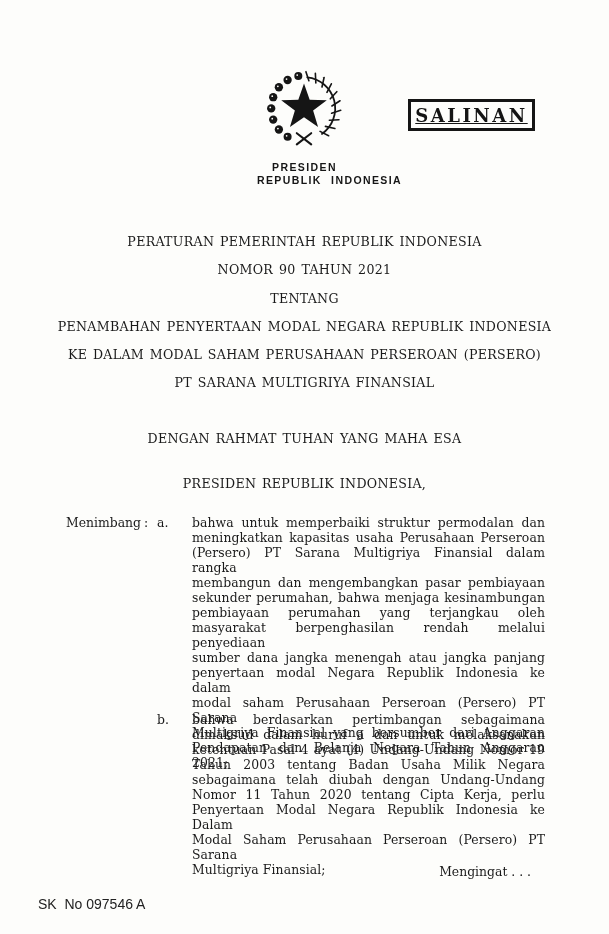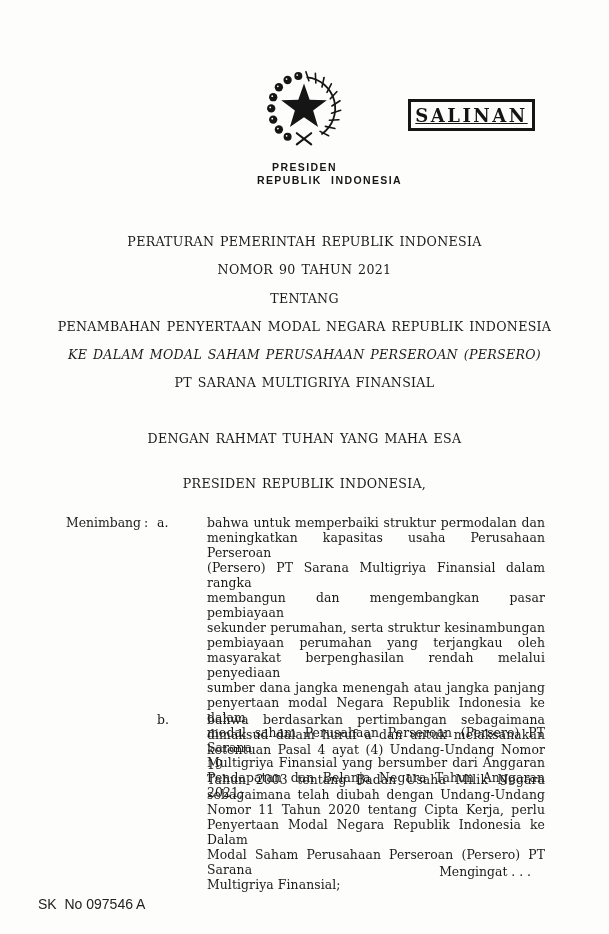--- a/index.html
+++ b/index.html
@@ -34,35 +34,35 @@
     font-size:18px; letter-spacing:2.5px; color:#141414;text-decoration:underline;
   }
 
   
   .tline {
     position:absolute; left:0; width:609px; text-align:center;
     font-size:12.6px; letter-spacing:0.3px; color:#1a1a1a;
     word-spacing:1.5px;
   }
   .t1 { top:234px; } .t2 { top:262px; } .t3 { top:291px; }
-  .t4 { top:319px; } .t5 { top:347px;font-style:italic; } .t6 { top:375px; }
+  .t4 { top:319px; } .t5 { top:347px; } .t6 { top:375px; }
   .p1 { top:431px; } .p2 { top:476px; }
 
   
   .consider {
     position:absolute; left:66px; top:515px; width:479px;
     font-size:12.4px; line-height:15px; color:#1a1a1a;
   }
   .c-label { position:absolute; left:0;  top:0; }
   .c-colon { position:absolute; left:78px; top:0; }
   .c-item  { position:absolute; left:91px; right:0; }
   .c-item-a { top:0; }
   .c-item-b { top:197px; }
   .c-marker { position:absolute; left:0; top:0; }
-  .c-body { margin-left:50px; }
+  .c-body { margin-left:35px; }
   .jl { text-align:justify; text-align-last:justify; letter-spacing:0.1px; }
   .jl.last { text-align-last:left; }
 
   
   .catchword {
     position:absolute; top:864px; right:78px;
     font-size:12.4px; color:#1a1a1a;
   }
   .footer-code {
     position:absolute; left:38px; top:896px;
@@ -144,21 +144,21 @@
     <div class="c-label">Menimbang</div>
     <div class="c-colon">:</div>
 
     <div class="c-item c-item-a">
       <div class="c-marker">a.</div>
       <div class="c-body">
         <div class="jl">bahwa untuk memperbaiki struktur permodalan dan</div>
         <div class="jl">meningkatkan kapasitas usaha Perusahaan Perseroan</div>
         <div class="jl">(Persero) PT Sarana Multigriya Finansial dalam rangka</div>
         <div class="jl">membangun dan mengembangkan pasar pembiayaan</div>
-        <div class="jl">sekunder perumahan, serta struktur kesinambungan</div>
+        <div class="jl">sekunder perumahan, bahwa menjaga kesinambungan</div>
         <div class="jl">pembiayaan perumahan yang terjangkau oleh</div>
         <div class="jl">masyarakat berpenghasilan rendah melalui penyediaan</div>
         <div class="jl">sumber dana jangka menengah atau jangka panjang</div>
         <div class="jl">penyertaan modal Negara Republik Indonesia ke dalam</div>
         <div class="jl">modal saham Perusahaan Perseroan (Persero) PT Sarana</div>
         <div class="jl">Multigriya Finansial yang bersumber dari Anggaran</div>
         <div class="jl last">Pendapatan dan Belanja Negara Tahun Anggaran 2021;</div>
       </div>
     </div>
 

